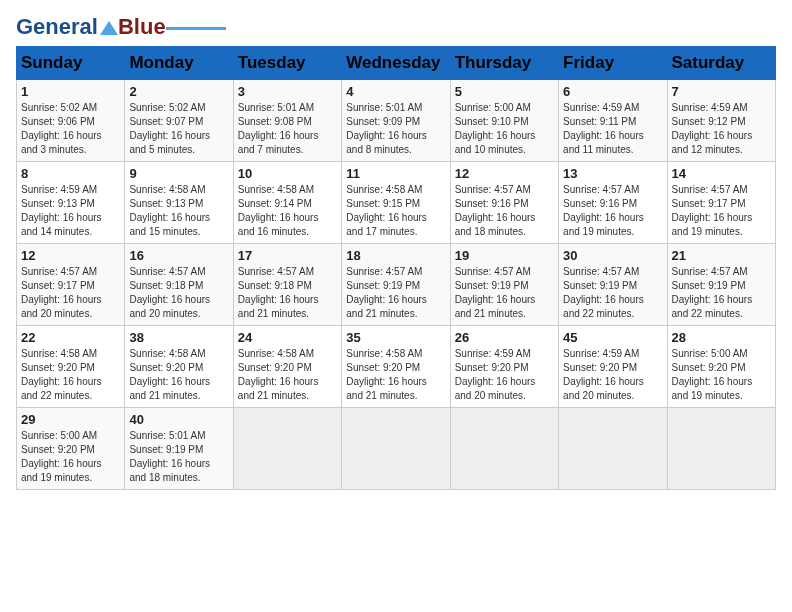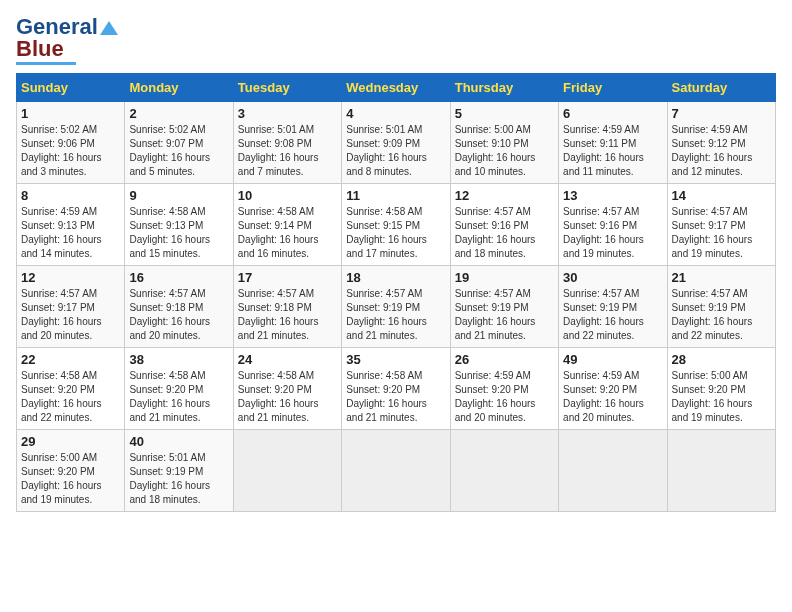--- a/index.html
+++ b/index.html
@@ -11,22 +11,21 @@
       padding: 16px;
     }
     .header-area {
       display: flex;
       justify-content: space-between;
       align-items: flex-start;
       margin-bottom: 8px;
     }
     .logo {
       display: flex;
-      flex-direction: column;
-      align-items: flex-start;
+      align-items: center;
     }
     .logo-text {
       font-size: 22px;
       font-weight: bold;
       color: #1a4e8a;
       line-height: 1;
     }
     .logo-text span {
       color: #4da6e8;
     }
@@ -48,24 +47,24 @@
       font-size: 15px;
       color: #444;
     }
     table {
       width: 100%;
       border-collapse: collapse;
       font-size: 11px;
     }
     thead tr th {
       background: #1a6bbf;
-      color: #fde047;
+      color: #000000;
       padding: 6px 4px;
       text-align: left;
-      font-size: 13px;
+      font-size: 17px;
       font-weight: bold;
       border: 1px solid #1a6bbf;
     }
     tbody tr td {
       border: 1px solid #ccc;
       padding: 4px;
       vertical-align: top;
       width: 14.28%;
       min-height: 80px;
       background: #fff;
@@ -302,21 +301,21 @@
 and 21 minutes.</div>
         </td>
         <td>
           <span class="day-num">26</span>
           <div class="day-info" style="white-space: pre-line;">Sunrise: 4:59 AM
 Sunset: 9:20 PM
 Daylight: 16 hours
 and 20 minutes.</div>
         </td>
         <td>
-          <span class="day-num">49</span>
+          <span class="day-num">45</span>
           <div class="day-info" style="white-space: pre-line;">Sunrise: 4:59 AM
 Sunset: 9:20 PM
 Daylight: 16 hours
 and 20 minutes.</div>
         </td>
         <td>
           <span class="day-num">28</span>
           <div class="day-info" style="white-space: pre-line;">Sunrise: 5:00 AM
 Sunset: 9:20 PM
 Daylight: 16 hours

